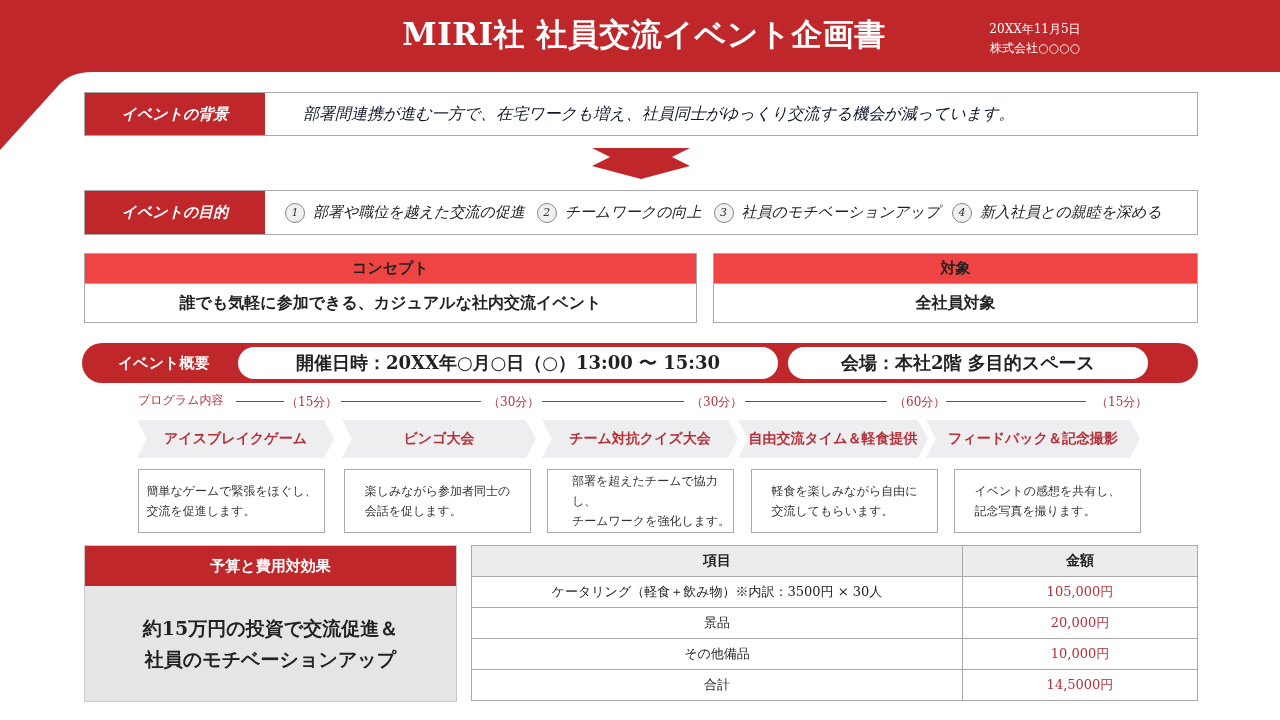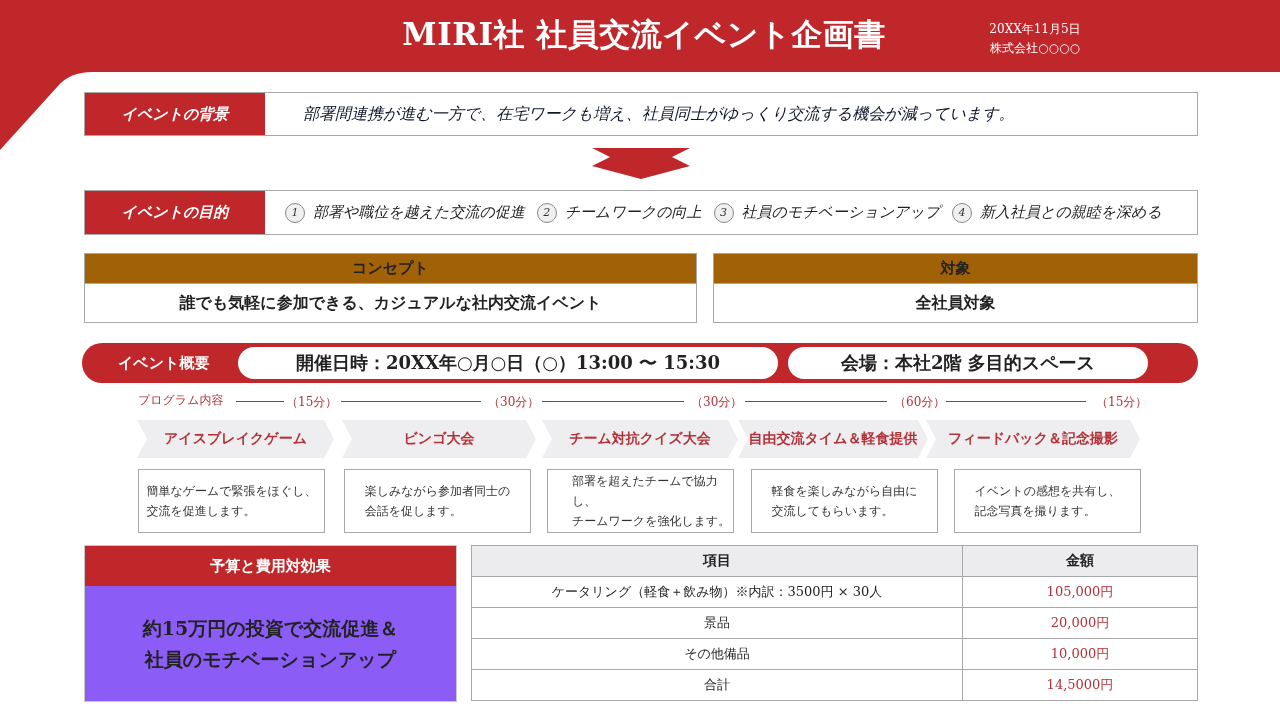--- a/index.html
+++ b/index.html
@@ -19,21 +19,21 @@
 
     .arrow { position: absolute; left: 592px; top: 147px; width: 98px; height: 33px; }
 
     .purpose-row { left: 84px; top: 190px; width: 1114px; height: 45px; }
     .purpose-row .red-label { width: 180px; }
     .purposes { flex: 1; display: flex; align-items: center; padding-left: 20px; gap: 12px; font-size: 15px; }
     .purpose { display: flex; align-items: center; gap: 8px; white-space: nowrap; }
     .num { width: 20px; height: 20px; border-radius: 50%; border: 1px solid #888; background: #f0f0f0; font-size: 11px; display: flex; align-items: center; justify-content: center; color: #333; }
 
     .info-box { position: absolute; border: 1px solid #a8a8a8; background: #fff; }
-    .info-head { height: 30px; background: #a16207; border-bottom: 1px solid #a8a8a8; display: flex; align-items: center; justify-content: center; font-weight: bold; font-size: 15px; }
+    .info-head { height: 30px; background: #ef4444; border-bottom: 1px solid #a8a8a8; display: flex; align-items: center; justify-content: center; font-weight: bold; font-size: 15px; }
     .info-body { height: 38px; display: flex; align-items: center; justify-content: center; font-size: 16px; font-weight: bold; }
     .concept { left: 84px; top: 253px; width: 613px; height: 70px; }
     .target { left: 713px; top: 253px; width: 485px; height: 70px; }
 
     .overview { position: absolute; left: 82px; top: 343px; width: 1116px; height: 40px; background: #c0272b; border-radius: 20px; }
     .ov-label { position: absolute; left: 36px; top: 0; height: 40px; display: flex; align-items: center; color: #fff; font-weight: bold; font-size: 15px; }
     .ov-pill { position: absolute; top: 4px; height: 32px; background: #fff; border-radius: 16px; display: flex; align-items: center; justify-content: center; font-size: 18px; font-weight: bold; color: #222; }
     .ov-date { left: 156px; width: 540px; }
     .ov-venue { left: 706px; width: 360px; }
 
@@ -41,21 +41,21 @@
     .tl-label { position: absolute; left: 0; top: 0; font-size: 12px; color: #b3323a; }
     .tl-line { position: absolute; top: 9px; height: 1px; background: #c0272b; }
     .tl-dur { position: absolute; top: 2px; font-size: 12px; color: #b3323a; }
 
     .step { position: absolute; top: 420px; height: 38px; display: flex; align-items: center; justify-content: center; font-size: 14px; font-weight: bold; color: #b3323a; }
     .step svg { position: absolute; left: 0; top: 0; }
     .step span { position: relative; }
 
     .desc { position: absolute; top: 469px; width: 187px; height: 64px; border: 1px solid #a8a8a8; background: #fff; display: flex; align-items: center; justify-content: center; font-size: 12px; line-height: 20px; color: #333; }
 
-    .budget { position: absolute; left: 84px; top: 545px; width: 373px; height: 157px; border: 1px solid #c8c8c8; background: #8b5cf6; }
+    .budget { position: absolute; left: 84px; top: 545px; width: 373px; height: 157px; border: 1px solid #c8c8c8; background: #e5e5e5; }
     .budget-head { height: 40px; background: #c0272b; color: #fff; display: flex; align-items: center; justify-content: center; font-weight: bold; font-size: 15px; }
     .budget-body { height: 115px; display: flex; flex-direction: column; align-items: center; justify-content: center; font-size: 19px; font-weight: bold; line-height: 31px; }
 
     .cost-table { position: absolute; left: 471px; top: 545px; width: 727px; border-collapse: collapse; }
     .cost-table th, .cost-table td { border: 1px solid #a8a8a8; height: 31px; text-align: center; font-size: 13px; }
     .cost-table th { background: #ececee; font-weight: bold; font-size: 14px; }
     .cost-table td.amt { color: #b3323a; }
     .cost-table .c1 { width: 491px; }
   </style>
 </head>

